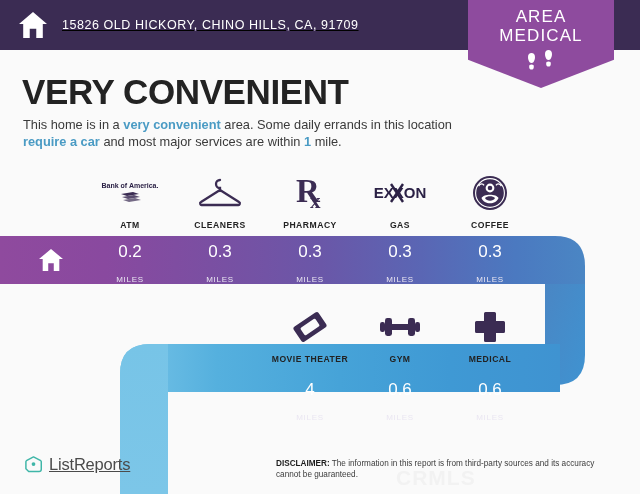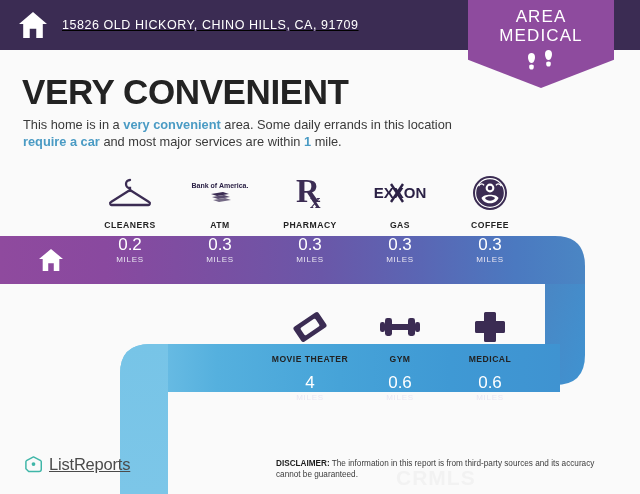--- a/index.html
+++ b/index.html
@@ -69,21 +69,21 @@
 
   
   #ribbon{position:absolute;left:0;top:230px;width:640px;height:264px;}
 
   
   .datarow{position:absolute;display:flex;height:48px;}
   #datarow1{left:85px;top:236px;}
   #datarow2{left:265px;top:374px;}
   .data-cell{
     width:90px;height:41px;display:flex;flex-direction:column;
-    align-items:center;justify-content:flex-start;box-sizing:border-box;
+    align-items:center;justify-content:space-between;box-sizing:border-box;margin-top:7px;
   }
   .data-val{color:#ffffff;font-size:17px;line-height:18px;font-weight:400;}
   .data-unit{color:#eae6f2;font-size:8px;letter-spacing:.7px;margin-top:1px;}
   .home-cell{
     position:absolute;left:17px;top:236px;width:68px;height:48px;
     display:flex;align-items:center;justify-content:center;
   }
   .home-icon-cell{width:26px;height:24px;}
 
   
@@ -169,40 +169,40 @@
 
     <path d="M120 144 Q120 114 150 114 L168 114 L168 264 L120 264 Z" fill="url(#g3)"></path>
 
     <path d="M545 54 L545 155 L560 155 L560 54 Z" fill="none"></path>
   </svg>
 
   <div class="iconrow" id="iconrow1">
 
     <div class="icon-cell">
       <div class="icon-art">
-        <svg width="44" height="32" viewBox="0 0 44 32">
-          <path d="M22 3 a4 4 0 0 0 -4 4 a4 4 0 0 0 4 4 v3" fill="none" stroke="#3b2c53" stroke-width="2.3" stroke-linecap="round"></path>
-          <path d="M22 13 L3 25 a1.6 1.6 0 0 0 1 3 h36 a1.6 1.6 0 0 0 1 -3 Z" fill="none" stroke="#3b2c53" stroke-width="2.3" stroke-linejoin="round"></path>
-        </svg>
-      </div>
-      <div class="icon-label">CLEANERS</div>
-    </div>
-
-    <div class="icon-cell">
-      <div class="icon-art">
         <svg width="62" height="30" viewBox="0 0 62 30">
           <text x="31" y="10" text-anchor="middle" font-family="Liberation Sans,sans-serif" font-size="7" font-weight="bold" fill="#2b2145">Bank of America.</text>
           <g fill="#3b2c53">
             <path d="M22 16 L34 14 L40 16 L28 18 Z"></path>
             <path d="M23 19 L35 17 L41 19 L29 21 Z" opacity=".85"></path>
             <path d="M24 22 L36 20 L42 22 L30 24 Z" opacity=".7"></path>
           </g>
         </svg>
       </div>
       <div class="icon-label">ATM</div>
+    </div>
+
+    <div class="icon-cell">
+      <div class="icon-art">
+        <svg width="44" height="32" viewBox="0 0 44 32">
+          <path d="M22 3 a4 4 0 0 0 -4 4 a4 4 0 0 0 4 4 v3" fill="none" stroke="#3b2c53" stroke-width="2.3" stroke-linecap="round"></path>
+          <path d="M22 13 L3 25 a1.6 1.6 0 0 0 1 3 h36 a1.6 1.6 0 0 0 1 -3 Z" fill="none" stroke="#3b2c53" stroke-width="2.3" stroke-linejoin="round"></path>
+        </svg>
+      </div>
+      <div class="icon-label">CLEANERS</div>
     </div>
 
     <div class="icon-cell">
       <div class="icon-art">
         <svg width="40" height="38" viewBox="0 0 40 38">
           <text x="6" y="28" font-family="Liberation Serif,serif" font-size="33" font-weight="bold" fill="#3b2c53">R</text>
           <text x="20" y="34" font-family="Liberation Serif,serif" font-size="21" font-weight="bold" fill="#3b2c53">x</text>
         </svg>
       </div>
       <div class="icon-label">PHARMACY</div>

